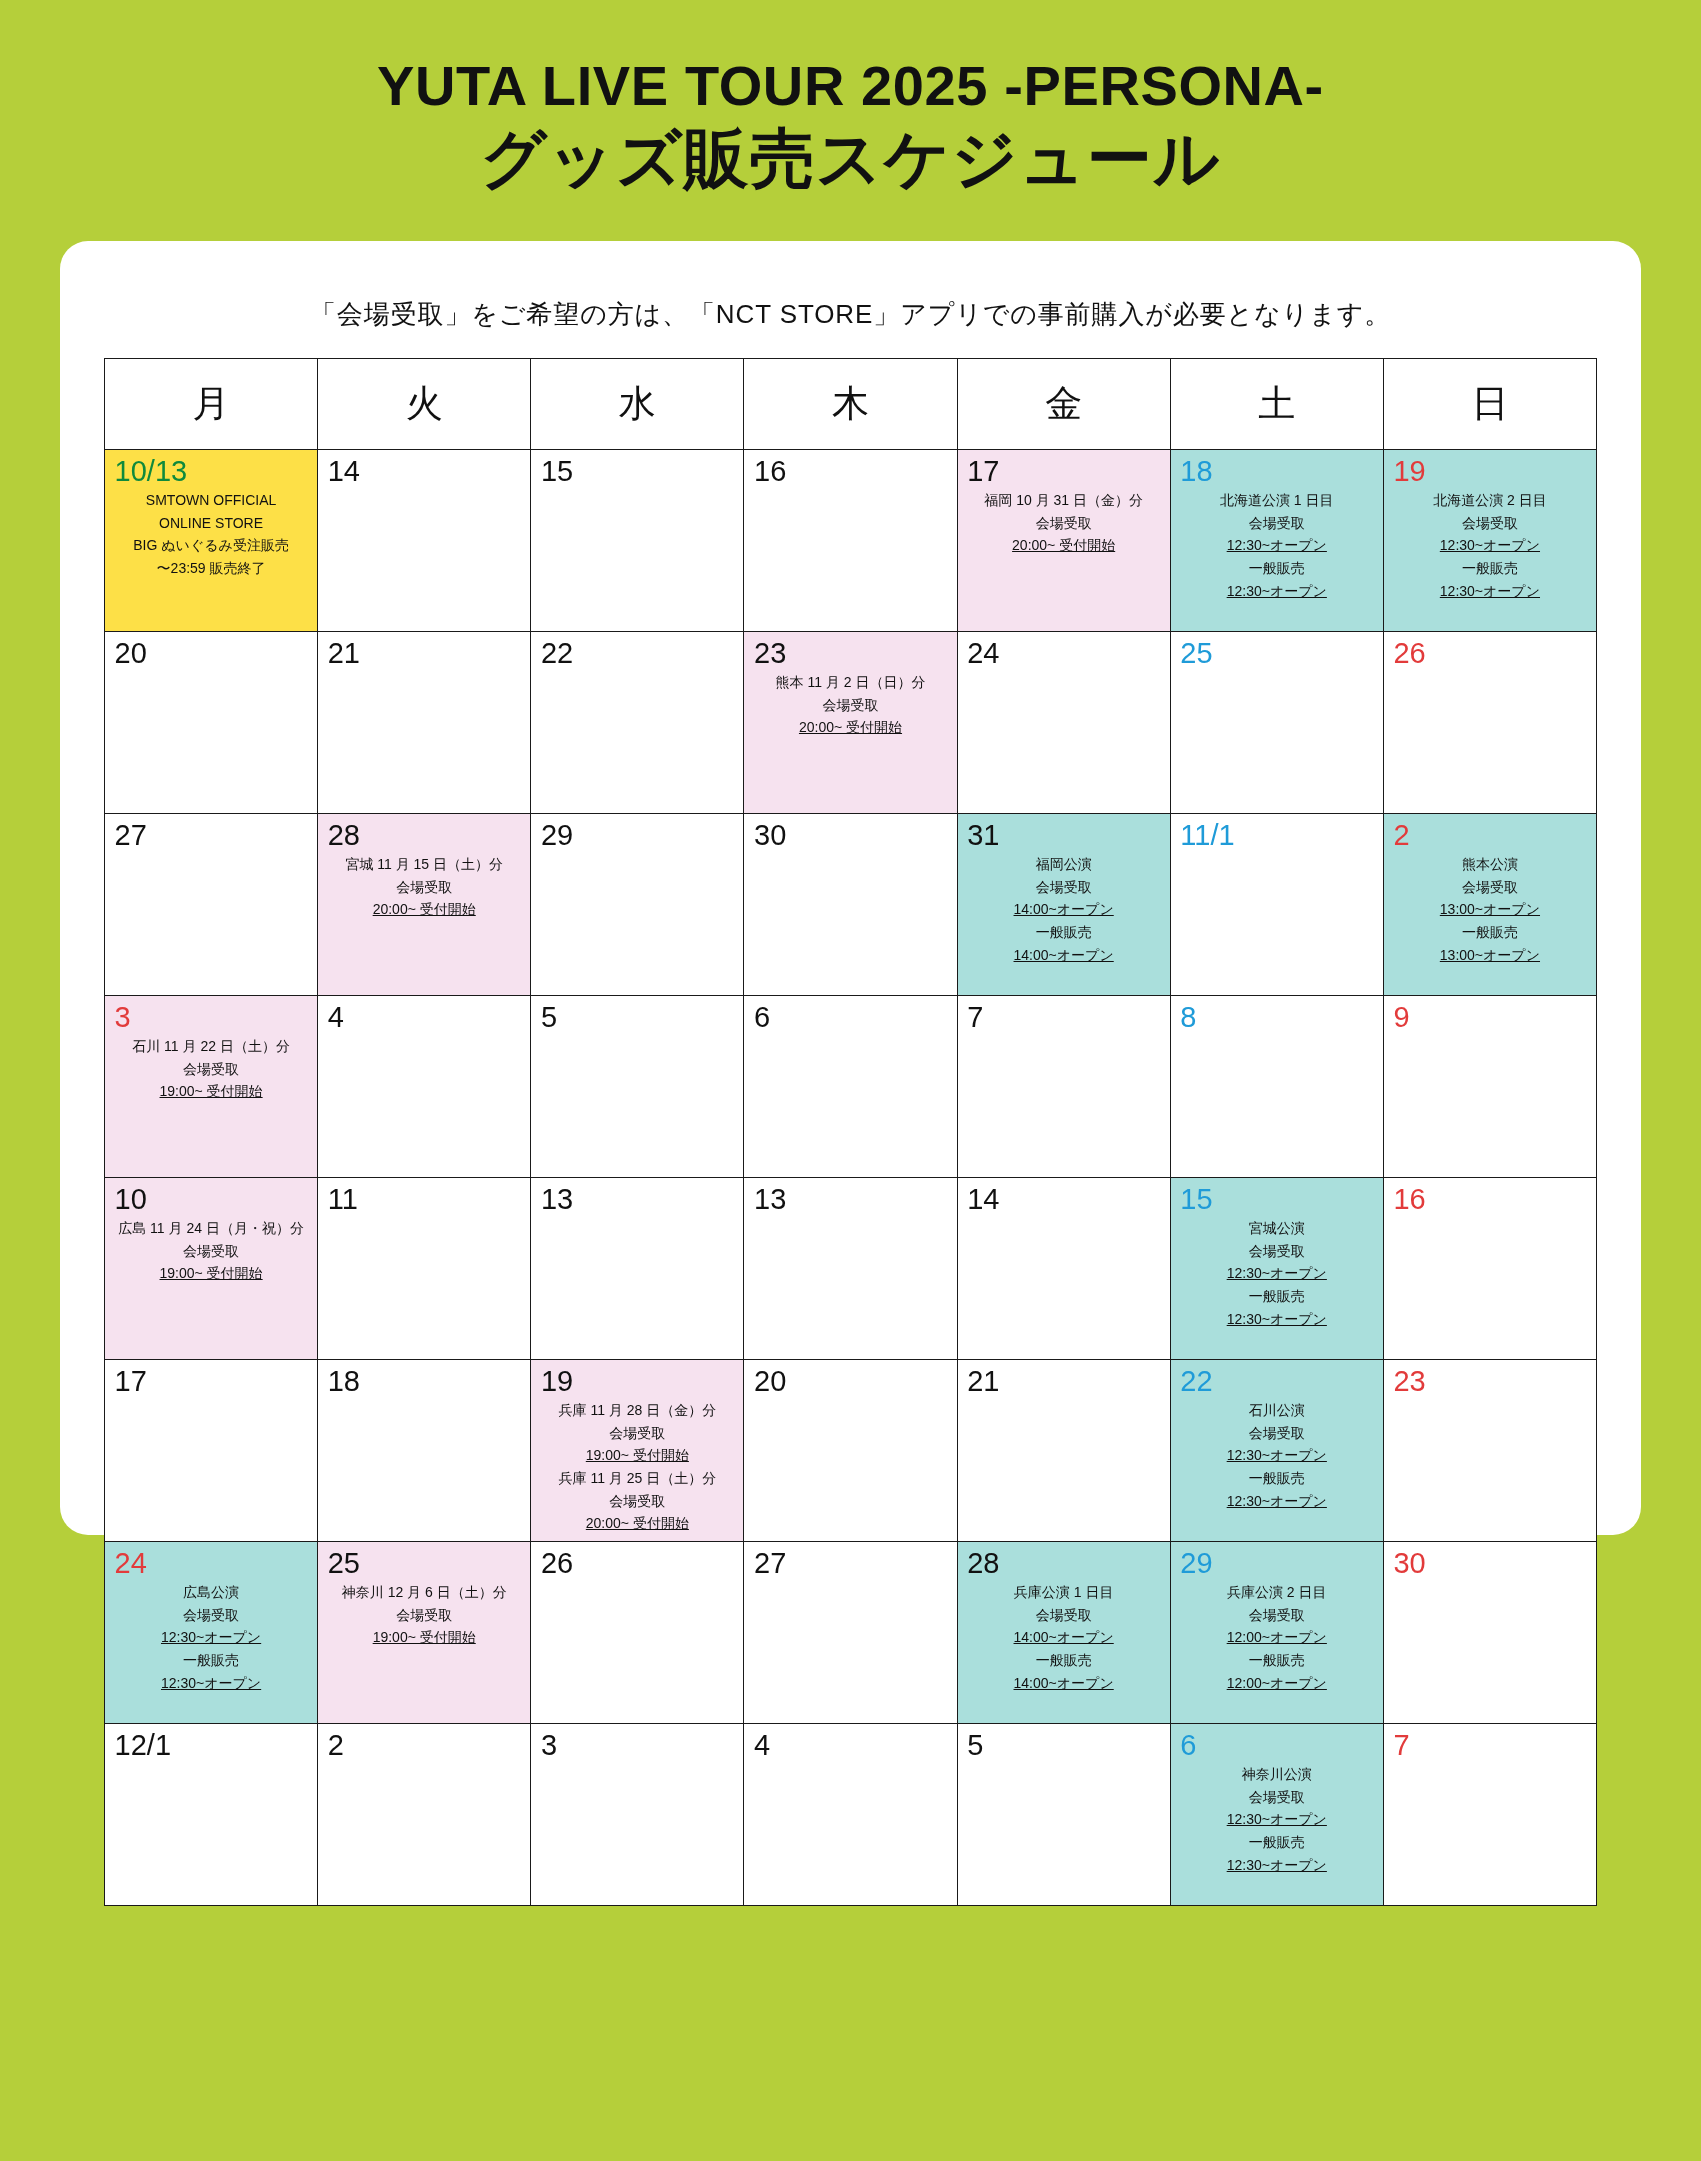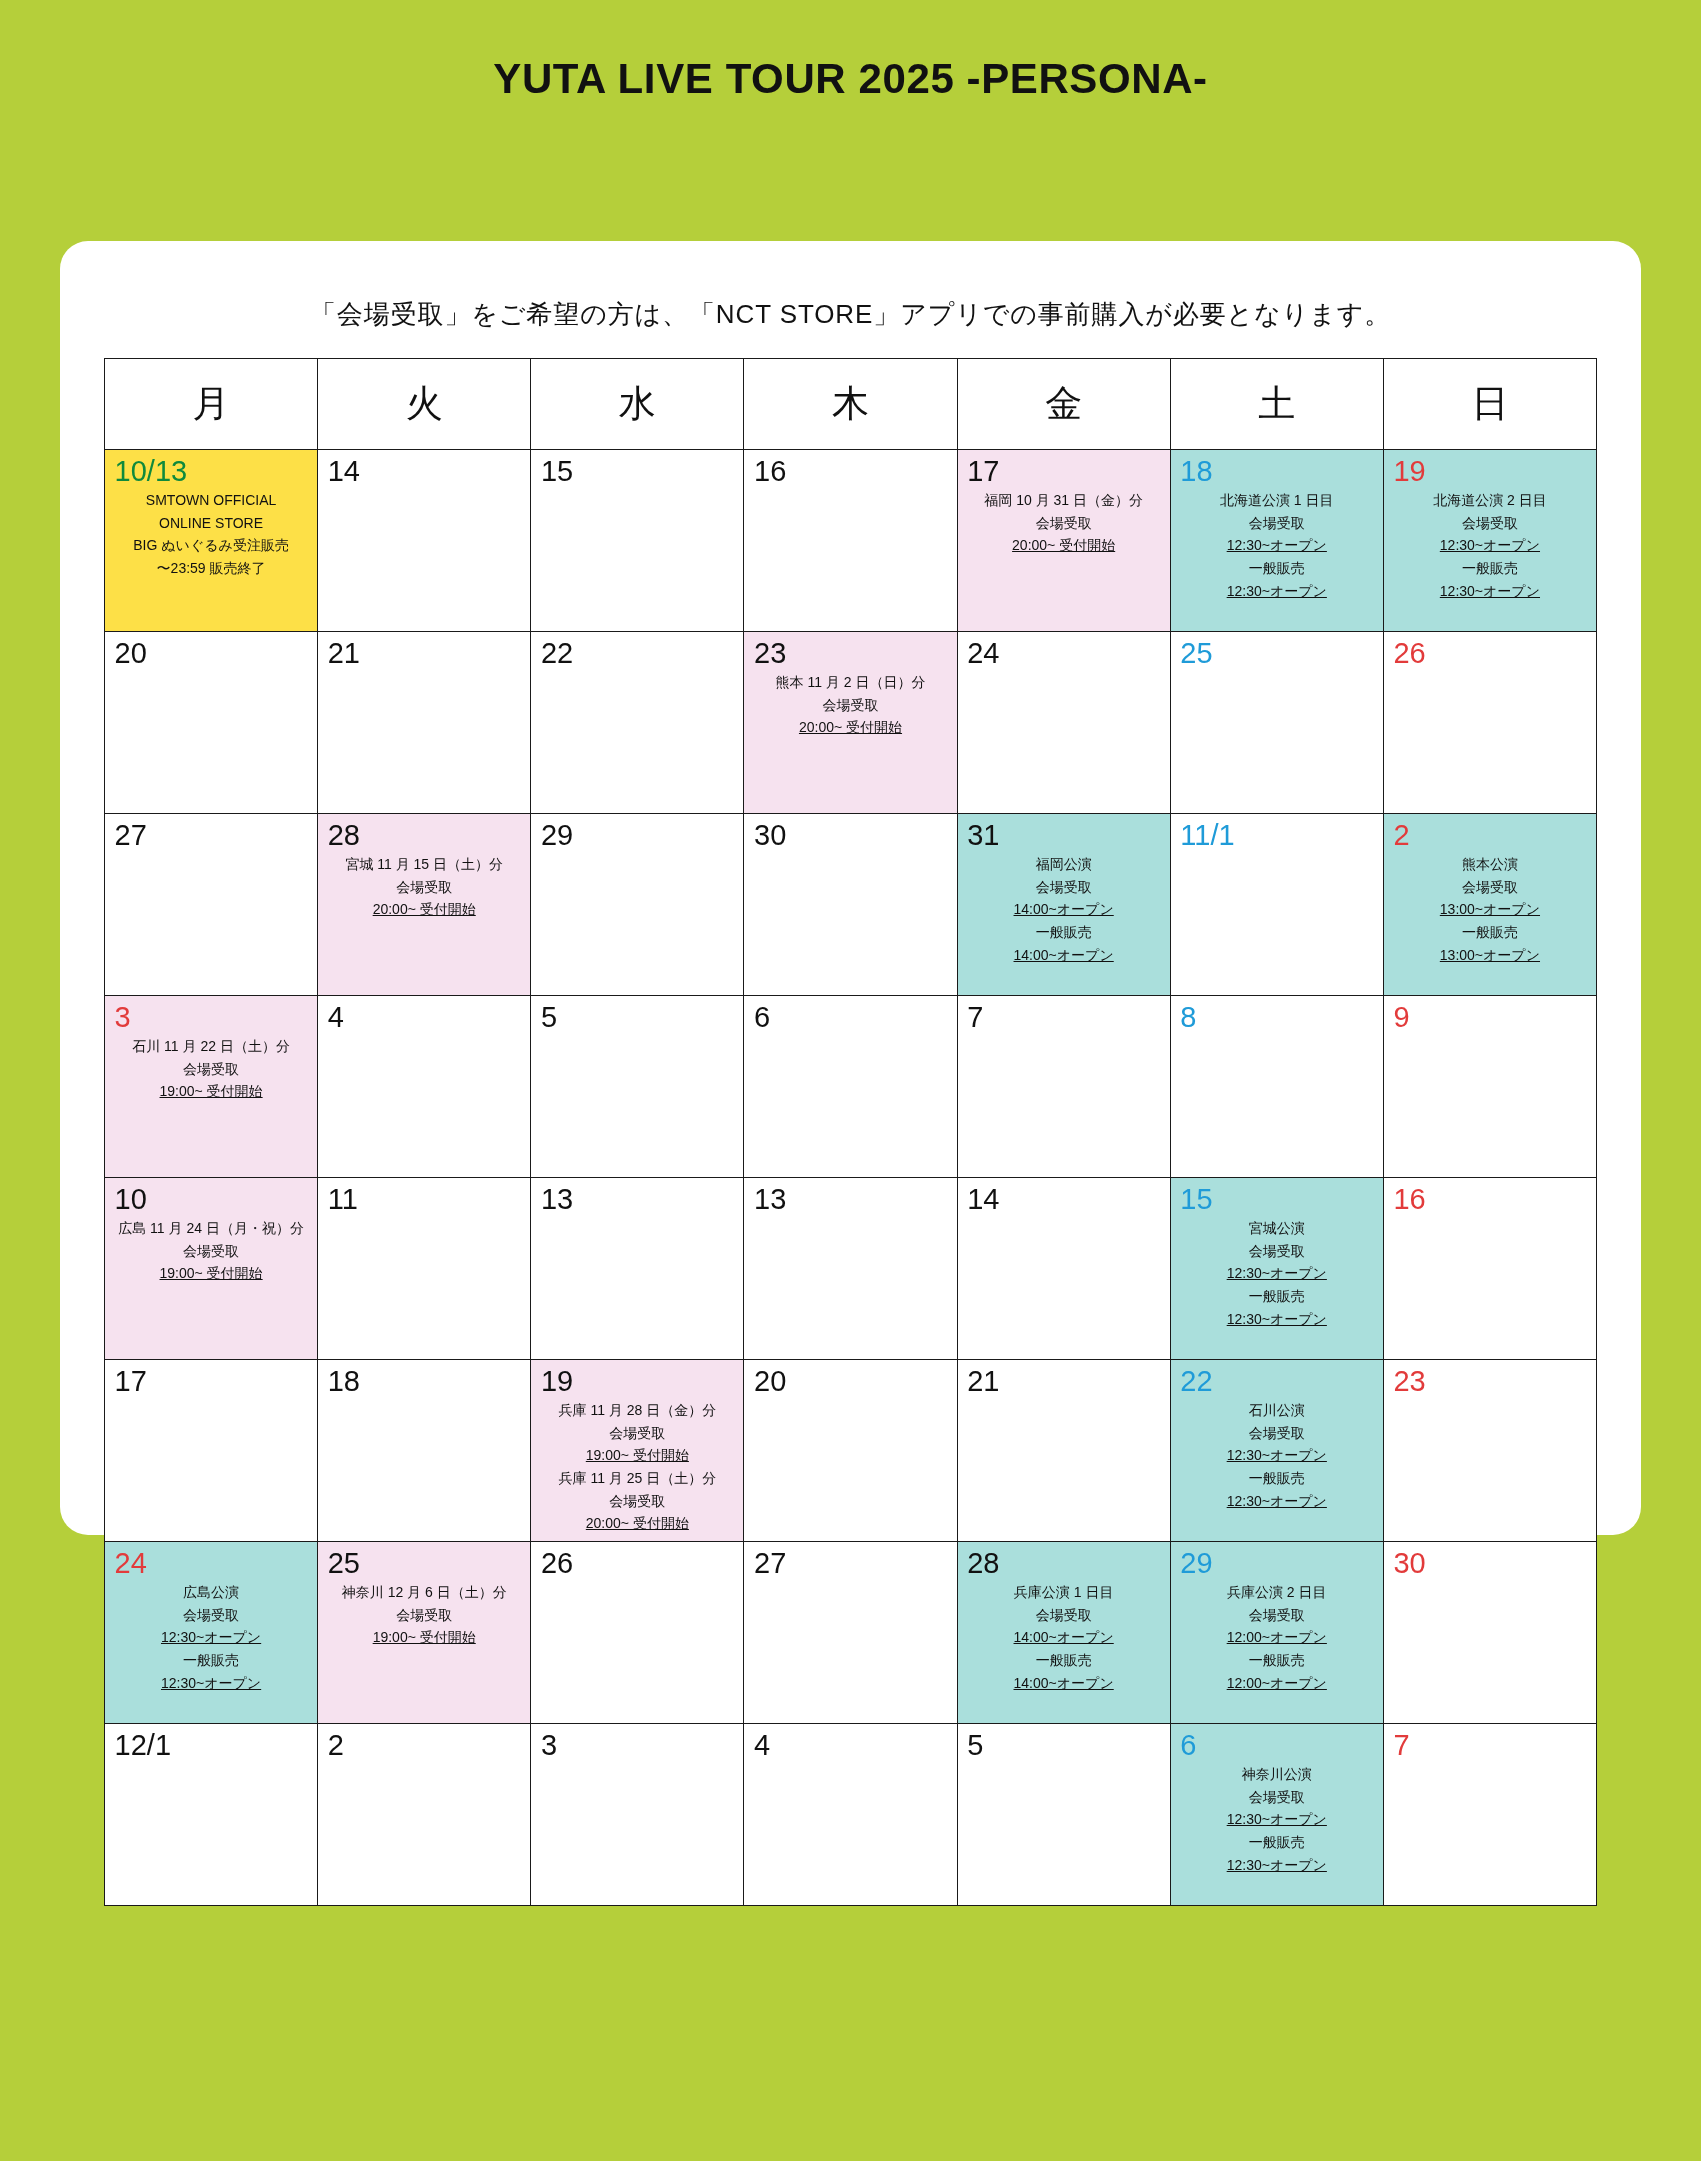--- a/index.html
+++ b/index.html
@@ -18,21 +18,21 @@
     width: 1701px;
     height: 2161px;
     box-sizing: border-box;
     padding: 36px 0 0 0;
   }
   .title-block {
     text-align: center;
     padding: 19px 0 6px 0;
   }
   .title-main {
-    font-size: 42px;
+    font-size: 56px;
     font-weight: bold;
     letter-spacing: 0.6px;
     color: #111;
     line-height: 1.12;
     margin: 0;
   }
   .title-sub {
     font-size: 65px;
     font-weight: bold;
     color: #111;
@@ -106,20 +106,21 @@
   .bg-teal { background: #aadfdc; }
   .bg-white { background: #ffffff; }
 </style>
 </head>
 <body>
 
 <div class="poster">
 
   <div class="title-block">
     <div class="title-main">YUTA LIVE TOUR 2025 -PERSONA-</div>
+    <div class="title-sub">グッズ販売スケジュール</div>
   </div>
 
   <div class="card">
     <div class="notice">「会場受取」をご希望の方は、「NCT STORE」アプリでの事前購入が必要となります。</div>
 
     <table class="cal">
       <thead>
         <tr id="head-row">
             <th class="">月</th>
             <th class="">火</th>

